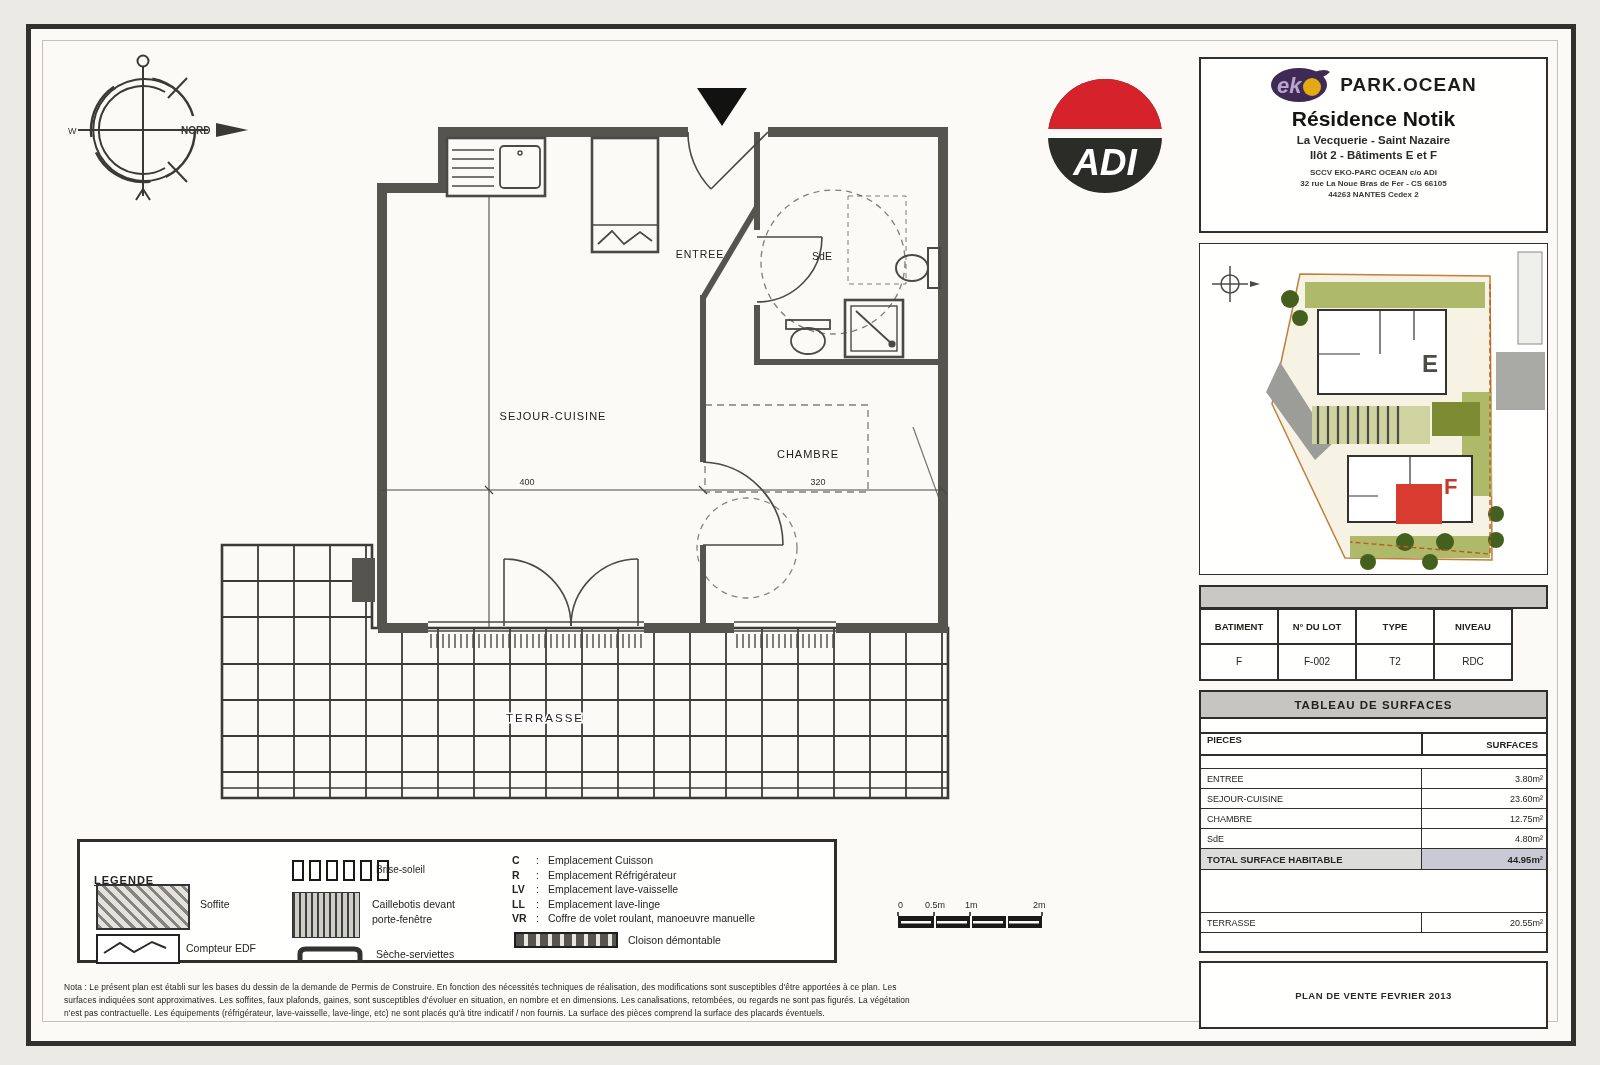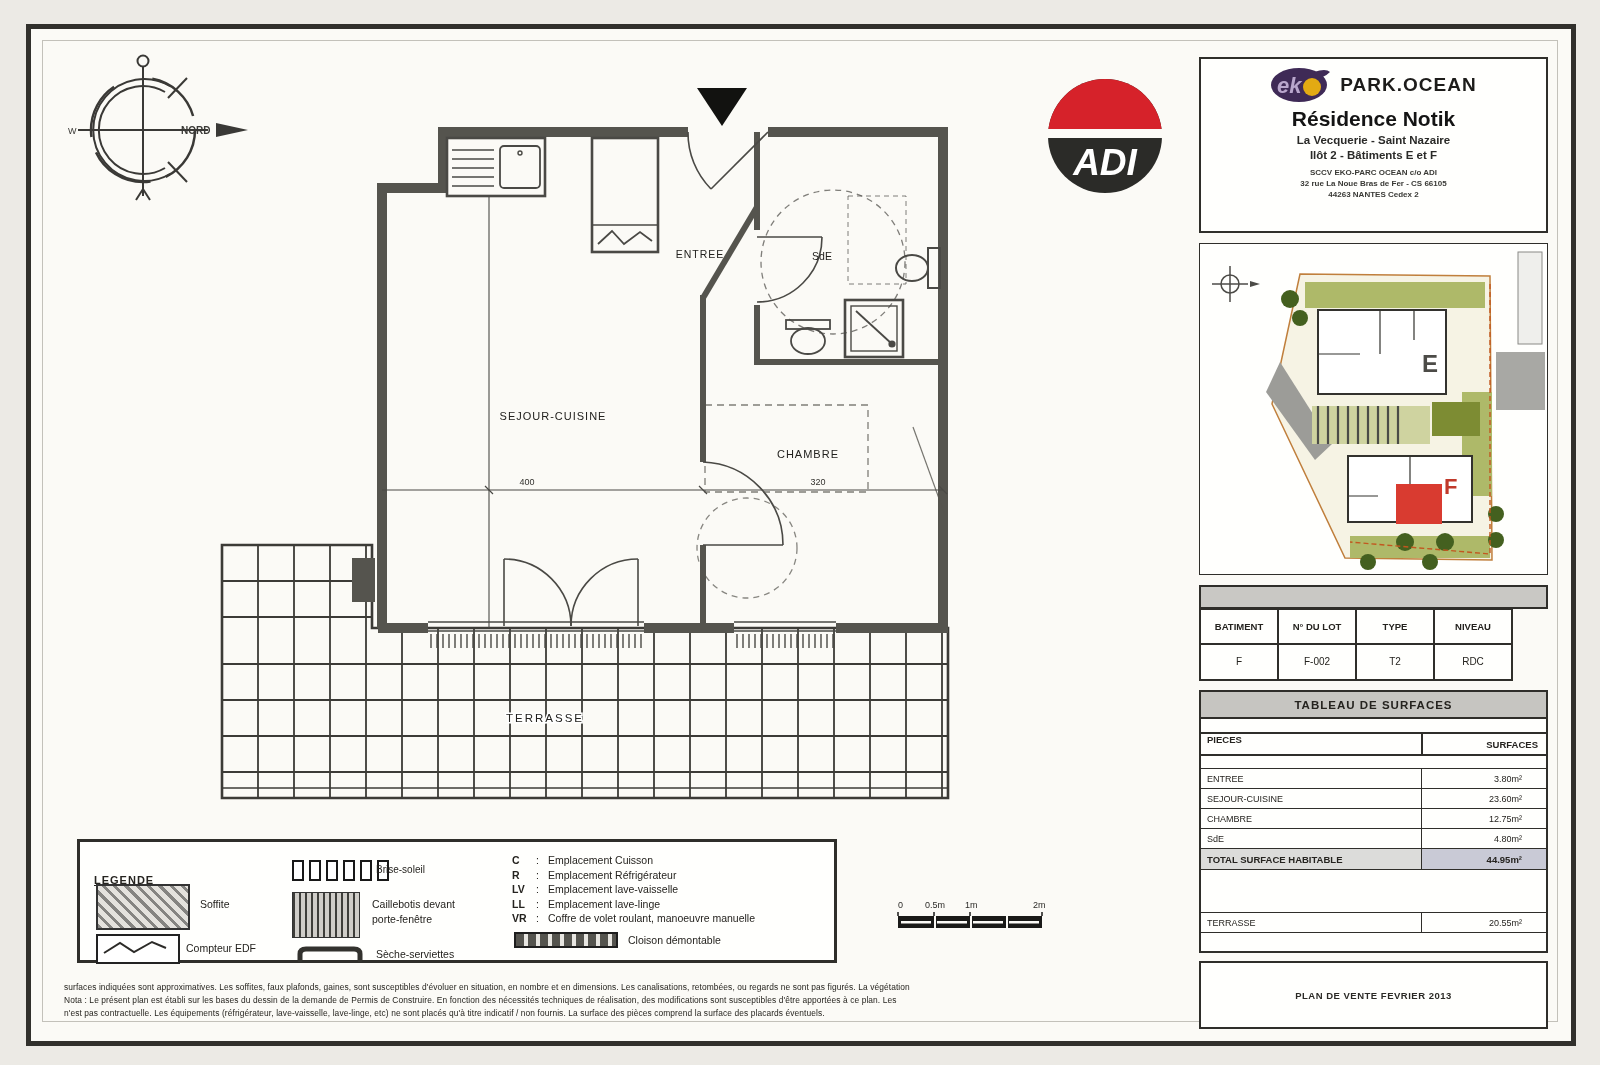--- a/index.html
+++ b/index.html
@@ -35,21 +35,21 @@
   .surftitle{height:25px;background:#c6c5c1;border-bottom:2px solid #2f2e2a;display:flex;
              align-items:center;justify-content:center;font-size:11.5px;font-weight:bold;letter-spacing:1px;}
   .surfhead{height:20px;margin-top:13px;border-top:2px solid #2f2e2a;border-bottom:2px solid #2f2e2a;
             display:flex;}
   .surfhead .pc{flex:0 0 62%;padding-left:6px;font-size:9.5px;font-weight:bold;}
   .surfhead .sc{flex:1;text-align:right;padding-right:8px;font-size:9.5px;font-weight:bold;border-left:2px solid #2f2e2a;height:100%;display:flex;align-items:center;justify-content:flex-end;box-sizing:border-box;}
   .surfrows{margin-top:12px;border-top:1.5px solid #2f2e2a;}
   .srow{height:19px;display:flex;align-items:center;border-bottom:1.5px solid #2f2e2a;font-size:9px;}
   .srow .pc{flex:0 0 62%;padding-left:6px;height:100%;display:flex;align-items:center;}
   .srow .sc{flex:1;height:100%;display:flex;align-items:center;justify-content:flex-end;
-            padding-right:24px;border-left:1.5px solid #2f2e2a;box-sizing:border-box;}
+            padding-right:3px;border-left:1.5px solid #2f2e2a;box-sizing:border-box;}
   .srow.total{background:#dcdcda;font-weight:bold;font-size:9.5px;height:20px;}
   .srow.total .sc{background:#c9cad6;}
   .srow.terr{margin-top:42px;border-top:1.5px solid #2f2e2a;}
 
   .stampbox{left:1199px;top:961px;width:349px;height:68px;display:flex;align-items:center;
             justify-content:center;font-size:9.5px;letter-spacing:.5px;color:#2b2a26;font-weight:bold;}
 
   
   .sitebox{left:1199px;top:243px;width:349px;height:332px;border-width:1.5px;}
 
@@ -389,17 +389,17 @@
     <rect x="8" y="25" width="30" height="2.5" fill="#fbfaf6"></rect>
     <rect x="44" y="25" width="30" height="2.5" fill="#fbfaf6"></rect>
     <rect x="80" y="25" width="30" height="2.5" fill="#fbfaf6"></rect>
     <rect x="116" y="25" width="30" height="2.5" fill="#fbfaf6"></rect>
     <rect x="41" y="20" width="2" height="12" fill="#fbfaf6"></rect>
     <rect x="77" y="20" width="2" height="12" fill="#fbfaf6"></rect>
     <rect x="113" y="20" width="2" height="12" fill="#fbfaf6"></rect>
   </svg>
 
   <div class="notes">
+    <div>Nota : Le présent plan est établi sur les bases du dessin de la demande de Permis de Construire. En fonction des nécessités techniques de réalisation, des modifications sont susceptibles d'être apportées à ce plan. Les</div>
     <div>surfaces indiquées sont approximatives. Les soffites, faux plafonds, gaines, sont susceptibles d'évoluer en situation, en nombre et en dimensions. Les canalisations, retombées, ou regards ne sont pas figurés. La végétation</div>
-    <div>Nota : Le présent plan est établi sur les bases du dessin de la demande de Permis de Construire. En fonction des nécessités techniques de réalisation, des modifications sont susceptibles d'être apportées à ce plan. Les</div>
     <div>n'est pas contractuelle. Les équipements (réfrigérateur, lave-vaisselle, lave-linge, etc) ne sont placés qu'à titre indicatif / non fournis. La surface des pièces comprend la surface des placards éventuels.</div>
   </div>
 </div>
 
 </body></html>

